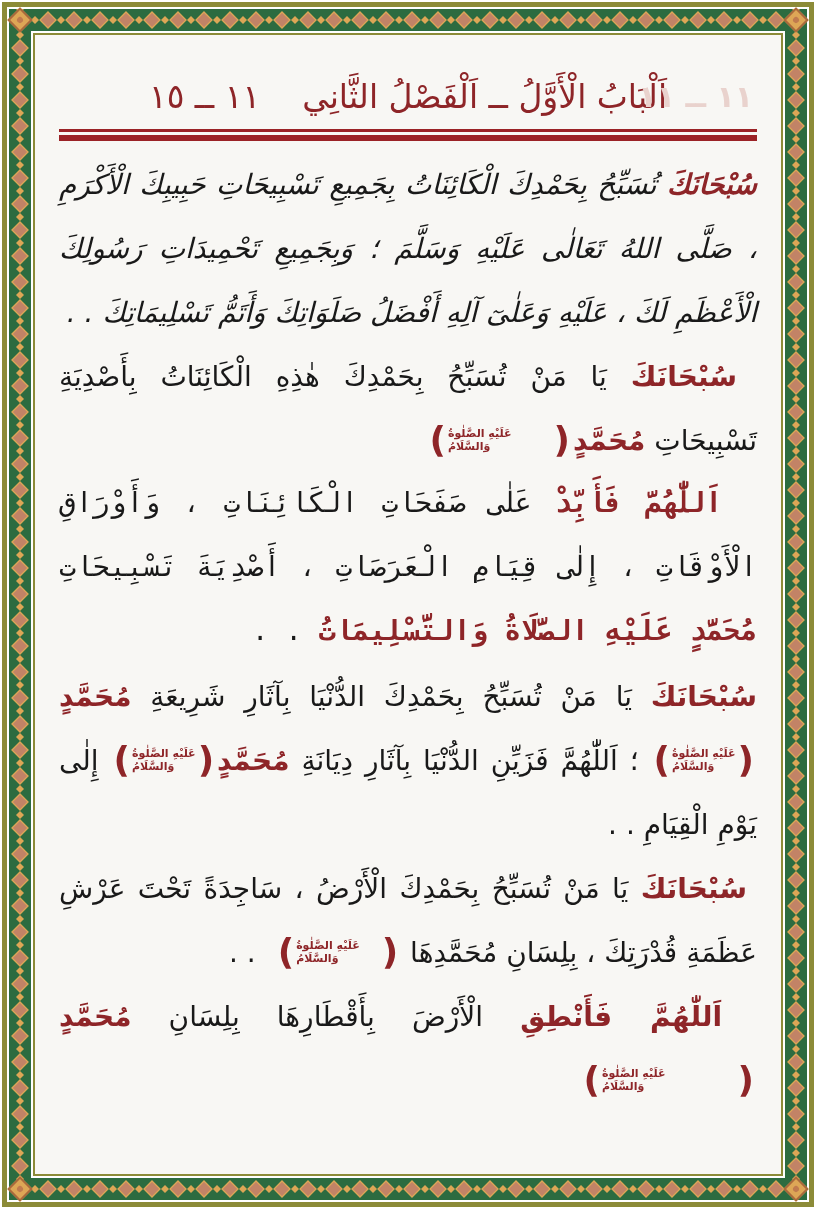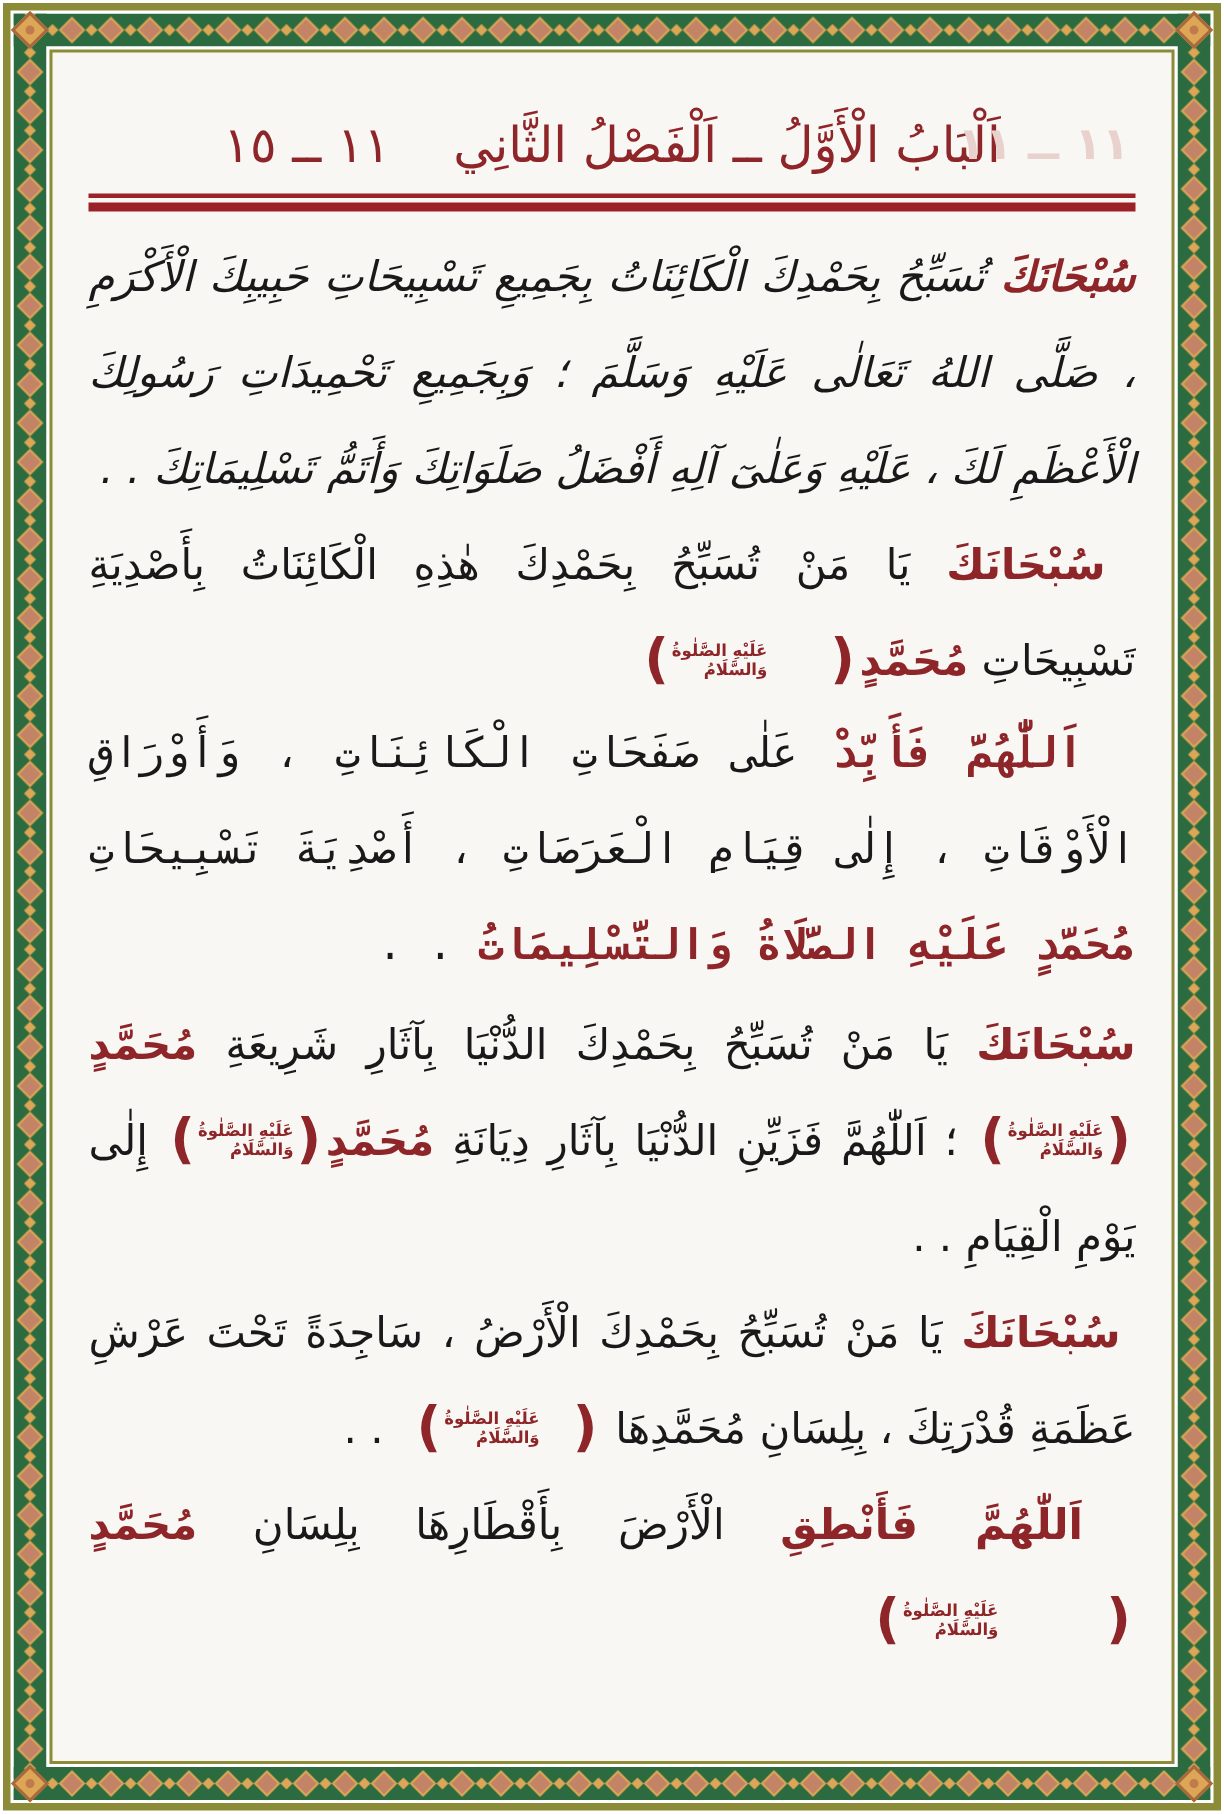--- a/index.html
+++ b/index.html
@@ -35,21 +35,21 @@
   .body{direction:rtl;text-align:justify;color:var(--text-black,#191919);
         font-size:28px;line-height:64px;}
   .para{margin:0;}
   .seg{color:var(--text-black,#191919);}
   .seg.r{color:var(--accent-red,#963130);font-weight:bold;}
   
   .sym{display:inline-flex;direction:ltr;align-items:center;vertical-align:middle;
        color:var(--accent-red,#963130);margin:0 3px;transform:translateY(-2px);}
   .sym .paren{font-size:36px;font-weight:bold;line-height:36px;}
   .sym .stack{display:inline-flex;flex-direction:column;justify-content:center;
-       font-size:11px;line-height:13px;font-weight:bold;text-align:right;
+       font-size:11px;line-height:13px;font-weight:bold;text-align:left;
        padding:0 2px;direction:rtl;}
 </style>
 </head>
 <body>
 
 <div class="page">
 
   <div class="frame-outer"></div>
 
   <svg class="band band-top" width="798" height="22" xmlns="http://www.w3.org/2000/svg">

